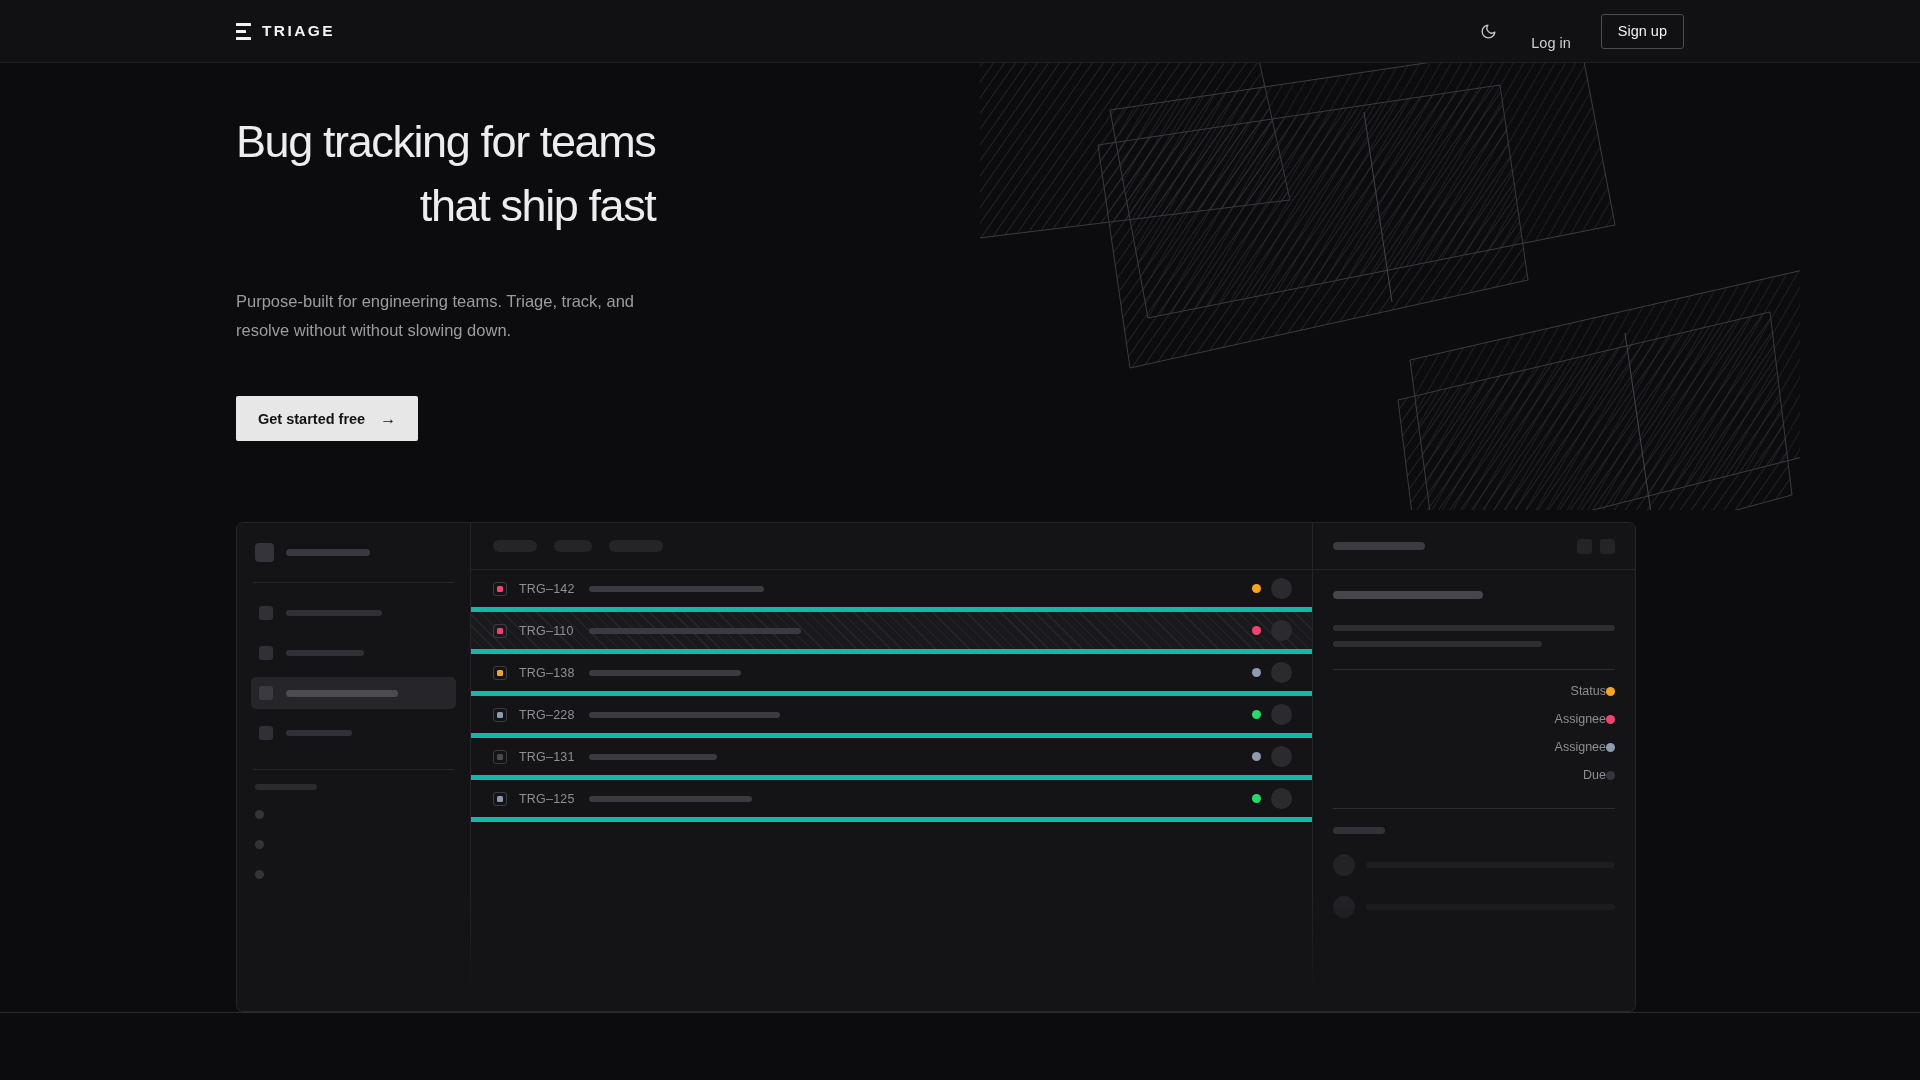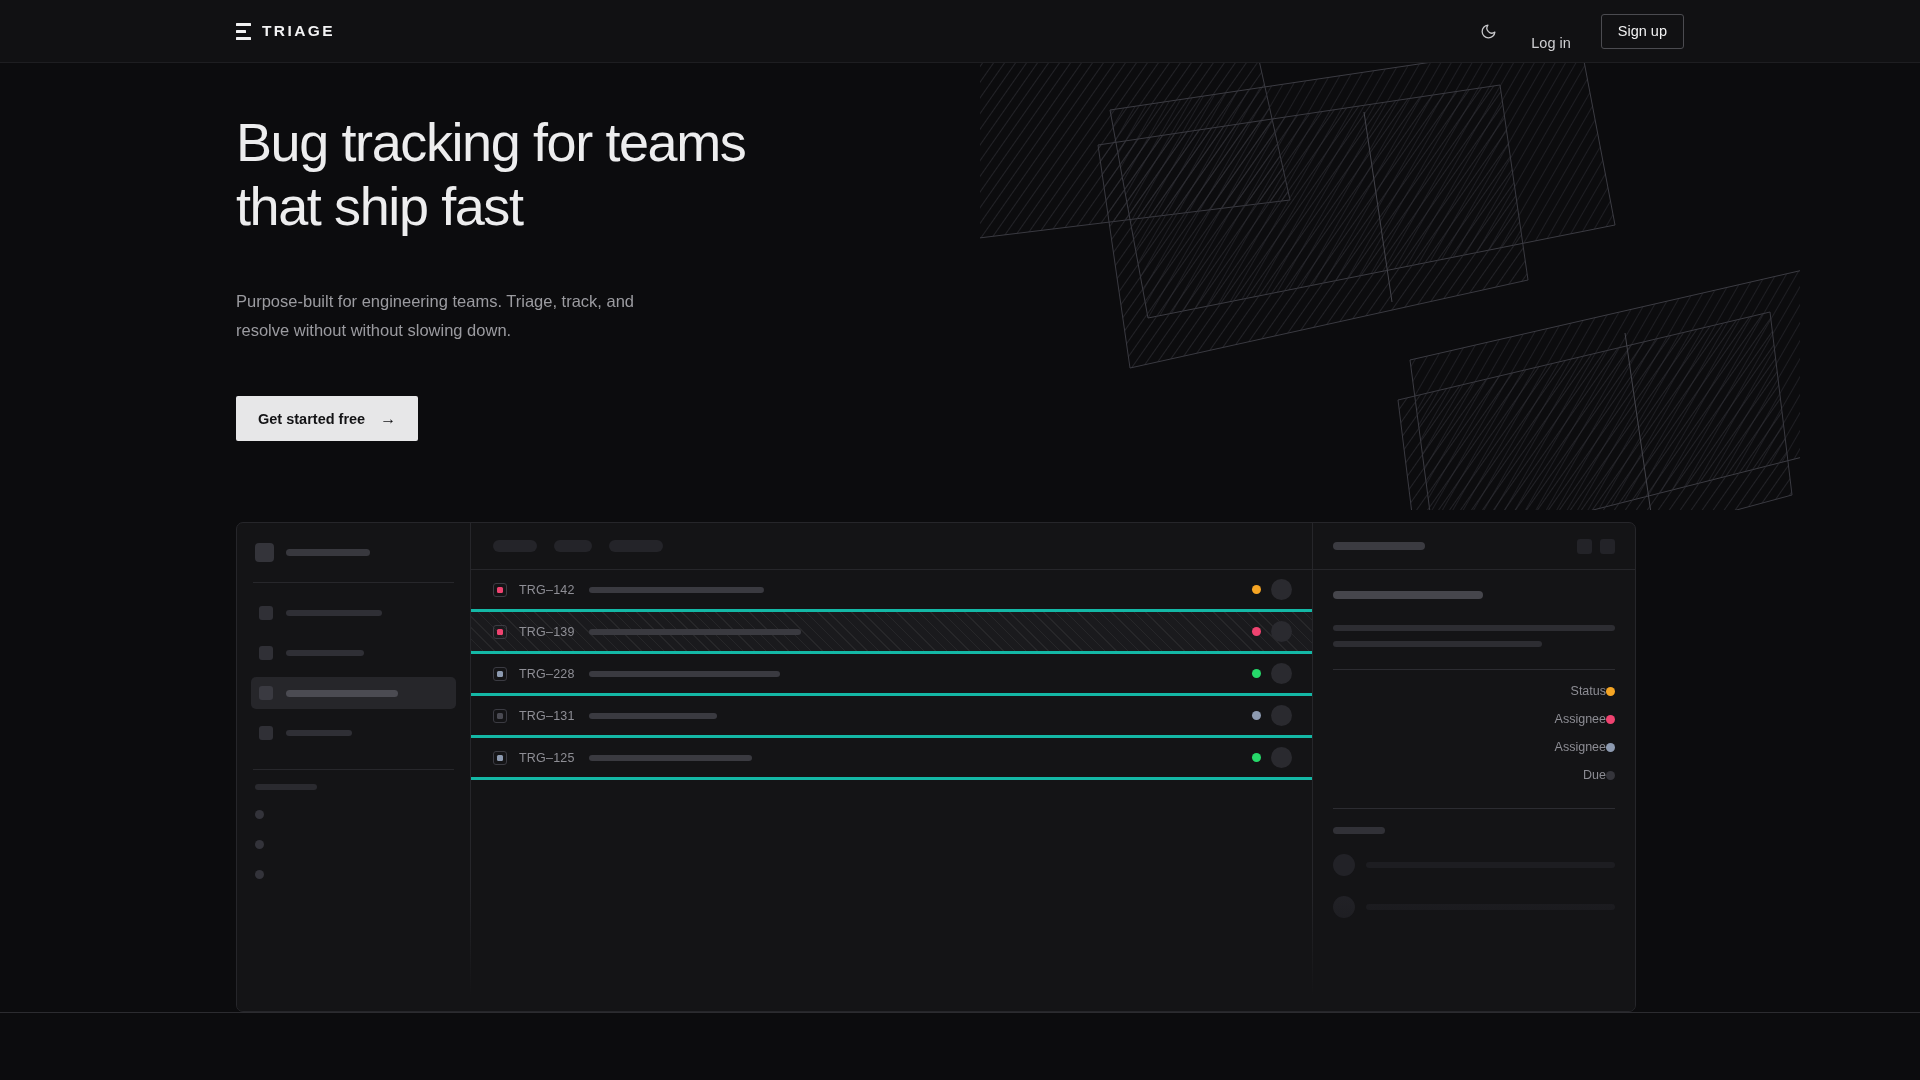--- a/index.html
+++ b/index.html
@@ -103,26 +103,27 @@
   }
 
   .hero {
     position: absolute;
     left: 236px;
     top: 110px;
     z-index: 10;
   }
 
   .hero-title {
-    font-size: 54px;
+    font-size: 45px;
     line-height: 64px;
     font-weight: normal;
     letter-spacing: -1.4px;
     color: #ededee;
     white-space: pre-line;
+    text-align: right;
   }
 
   .hero-sub {
     margin-top: 49px;
     font-size: 16.5px;
     line-height: 29px;
     color: #9b9ba0;
     white-space: pre-line;
   }
 
@@ -211,21 +212,21 @@
     display: flex;
     align-items: center;
     gap: 17px;
     padding-left: 22px;
   }
   .chip { height: 12px; border-radius: 7px; background: #242429; }
 
   .row {
     height: 42px;
     flex: none;
-    border-bottom: 3px solid #14b8a6;
+    border-bottom: 5px solid #14b8a6;
     display: flex;
     align-items: center;
     padding: 0 0 0 22px;
     position: relative;
   }
   .row.sel::before {
     content: "";
     position: absolute; inset: 0;
     background-image: repeating-linear-gradient(45deg,
         rgba(255,255,255,0.055) 0px, rgba(255,255,255,0.055) 1px,
@@ -437,24 +438,35 @@
           <span class="row-title" style="width:175px"></span>
           <span class="row-right">
             <span class="status-dot" style="background:#f5a524"></span>
             <span class="avatar"></span>
           </span>
         </div>
         <div class="row sel">
           <span class="prio">
             <i style="background:#ef4370"></i>
           </span>
-          <span class="row-id">TRG–139</span>
+          <span class="row-id">TRG–110</span>
           <span class="row-title" style="width:212px"></span>
           <span class="row-right">
             <span class="status-dot" style="background:#ef4370"></span>
+            <span class="avatar"></span>
+          </span>
+        </div>
+        <div class="row">
+          <span class="prio">
+            <i style="background:#f5a524"></i>
+          </span>
+          <span class="row-id">TRG–138</span>
+          <span class="row-title" style="width:152px"></span>
+          <span class="row-right">
+            <span class="status-dot" style="background:#8d9ab0"></span>
             <span class="avatar"></span>
           </span>
         </div>
         <div class="row">
           <span class="prio">
             <i style="background:#8d9ab0"></i>
           </span>
           <span class="row-id">TRG–228</span>
           <span class="row-title" style="width:191px"></span>
           <span class="row-right">

